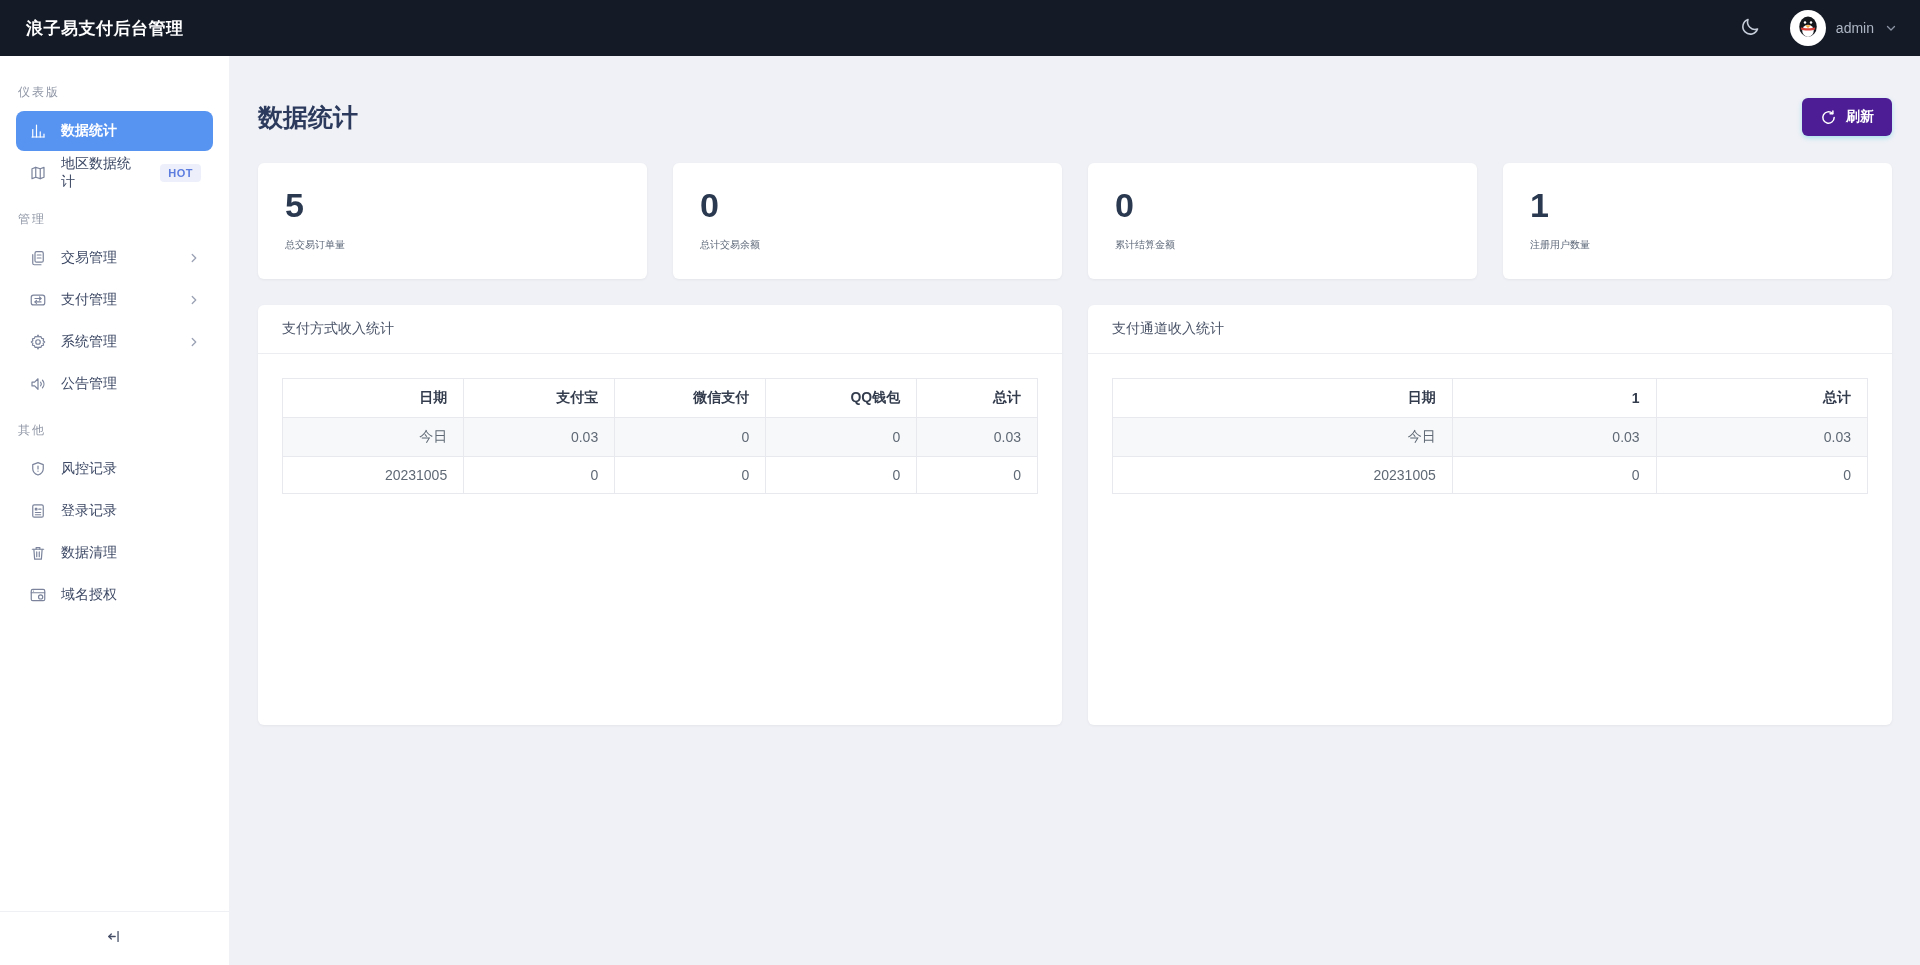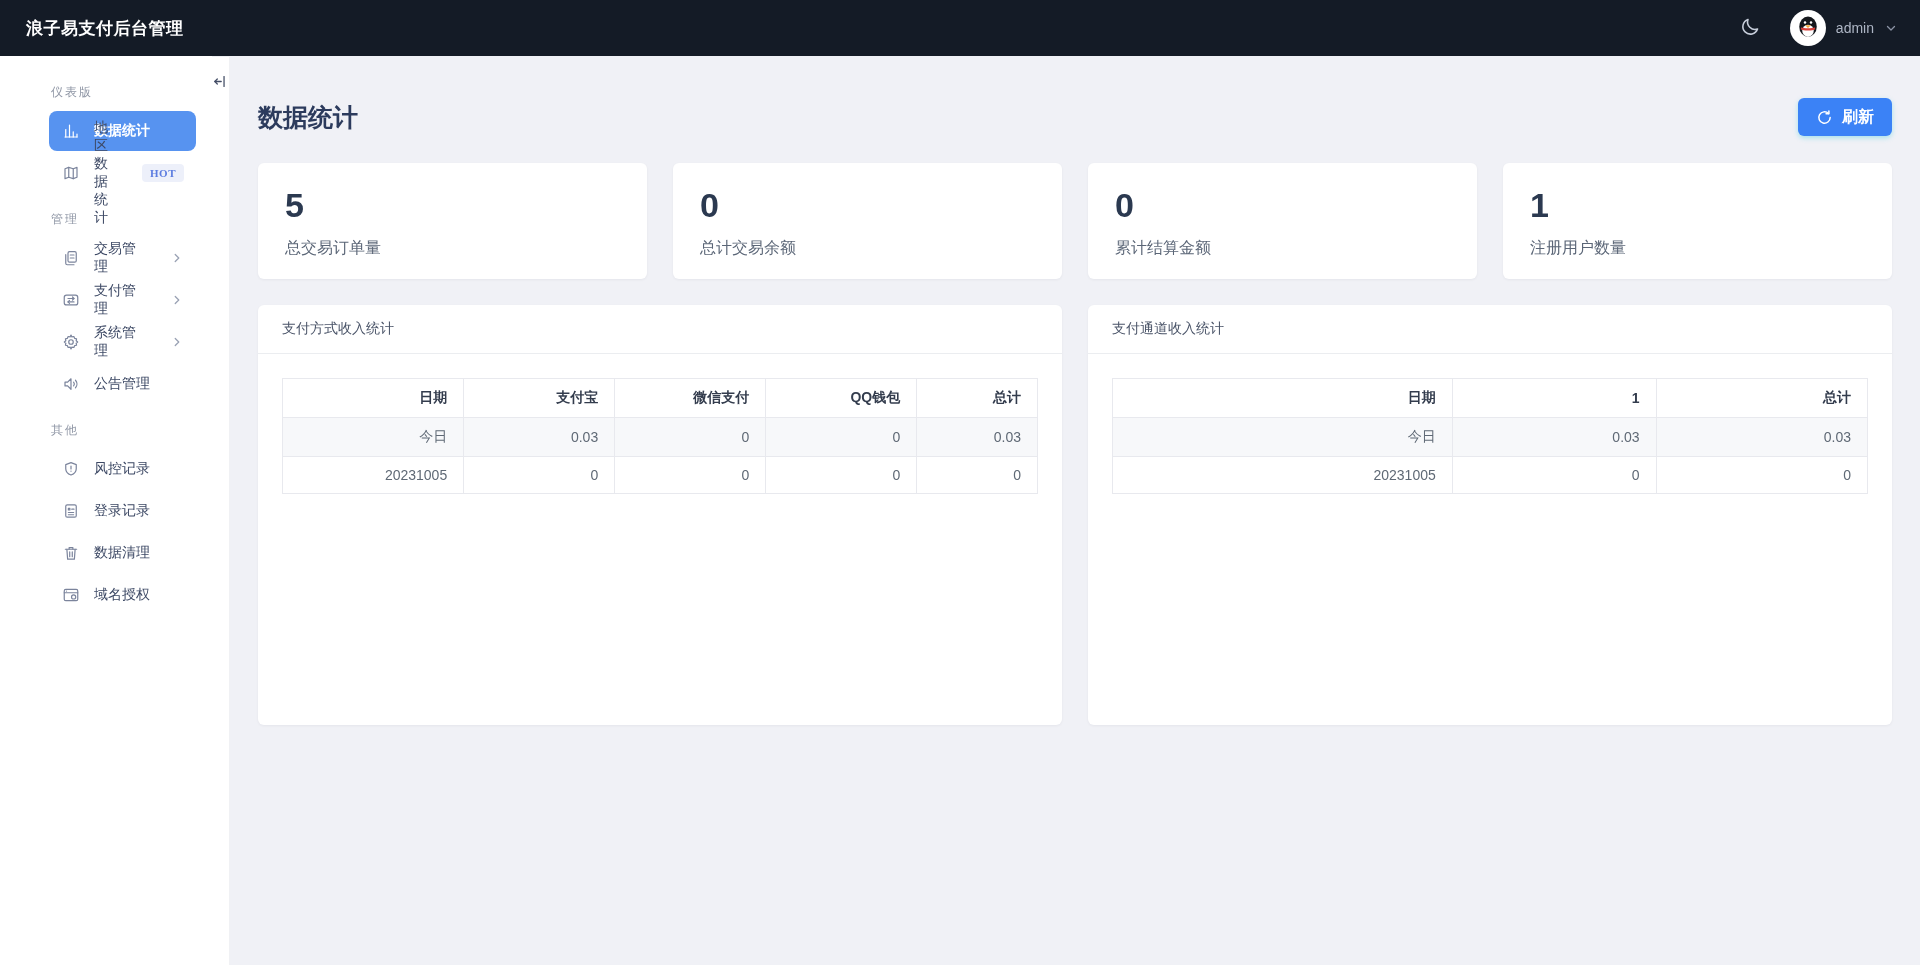--- a/index.html
+++ b/index.html
@@ -15,51 +15,51 @@
     display:flex; align-items:center; justify-content:center; cursor:pointer; }
   .user-menu { display:flex; align-items:center; gap:10px; cursor:pointer; }
   .avatar { width:36px; height:36px; border-radius:50%; background:#ffffff;
     display:flex; align-items:center; justify-content:center; overflow:hidden; }
   .username { color:#aeb6c5; font-size:14px; }
   .caret { color:#8b93a5; display:flex; }
 
   
   .layout { display:flex; height:909px; }
   .sidebar { width:230px; background:#ffffff; border-right:1px solid #f0f1f4;
-    display:flex; flex-direction:row;padding-left:33px; }
+    display:flex; flex-direction:column; }
   .side-nav { flex:1; padding:10px 16px 0 16px; overflow:hidden; }
   .section-label { font-size:12px; color:#8f96a5; letter-spacing:2px;
     margin:18px 0 10px 2px; }
   .side-item { height:40px; border-radius:8px; display:flex; align-items:center;
     gap:13px; padding:0 12px; margin-bottom:2px; cursor:pointer;
     font-size:14px; color:#3d4965; }
   .side-item .s-icon { width:20px; height:20px; display:flex; align-items:center;
     justify-content:center; color:#7b849c; flex:none; }
   .side-item.active { background:#5793f0; color:#ffffff; font-weight:700; }
   .side-item.active .s-icon { color:#ffffff; }
   .side-item .grow { flex:1; }
   .hot-badge { background:#edf0fa; color:#5c7ce0; font-size:11px; font-weight:700;
-    padding:3px 8px; border-radius:4px; letter-spacing:.5px;font-family:Liberation Serif, serif; }
+    padding:3px 8px; border-radius:4px; letter-spacing:.5px; }
   .chev { color:#9aa2b4; display:flex; }
   .side-foot { height:54px; border-top:1px solid #eef0f3; display:flex;
     align-items:center; justify-content:center; color:#434d66; cursor:pointer; }
 
   
   .content { flex:1; padding:42px 28px 28px 28px; overflow:hidden; }
   .page-head { display:flex; align-items:center; justify-content:space-between; }
   .page-title { font-size:25px; font-weight:700; color:#2c3b5d; }
-  .refresh-btn { background:#3b82f6; color:#ffffff; border:none; border-radius:6px;
-    height:38px; padding:0 18px; font-size:16px; font-weight:700; display:flex;
+  .refresh-btn { background:#4c1d95; color:#ffffff; border:none; border-radius:6px;
+    height:38px; padding:0 18px; font-size:14px; font-weight:700; display:flex;
     align-items:center; gap:9px; cursor:pointer; box-shadow:0 2px 5px rgba(31,198,220,.35); }
 
   .cards { display:grid; grid-template-columns:repeat(4,1fr); gap:26px; margin-top:27px; }
   .card { background:#ffffff; border-radius:6px; padding:21px 27px; height:116px;
     box-shadow:0 1px 3px rgba(15,23,42,.05); }
   .card-num { font-size:34px; font-weight:600; color:#2b3950; line-height:1.25; }
-  .card-label { font-size:16px; color:#5b6677; margin-top:11px; }
+  .card-label { font-size:10px; color:#5b6677; margin-top:11px; }
 
   .panels { display:grid; grid-template-columns:1fr 1fr; gap:26px; margin-top:26px; }
   .panel { background:#ffffff; border-radius:6px; height:420px;
     box-shadow:0 1px 3px rgba(15,23,42,.05); }
   .panel-head { padding:15px 24px; font-size:14px; color:#4a5468;
     border-bottom:1px solid #ebedf0; }
   .panel-body { padding:24px; }
   table { width:100%; border-collapse:collapse; table-layout:fixed; }
   th, td { border:1px solid #e8e9ee; padding:10px 16px; font-size:14px;
     text-align:right; overflow:hidden; white-space:nowrap; }

